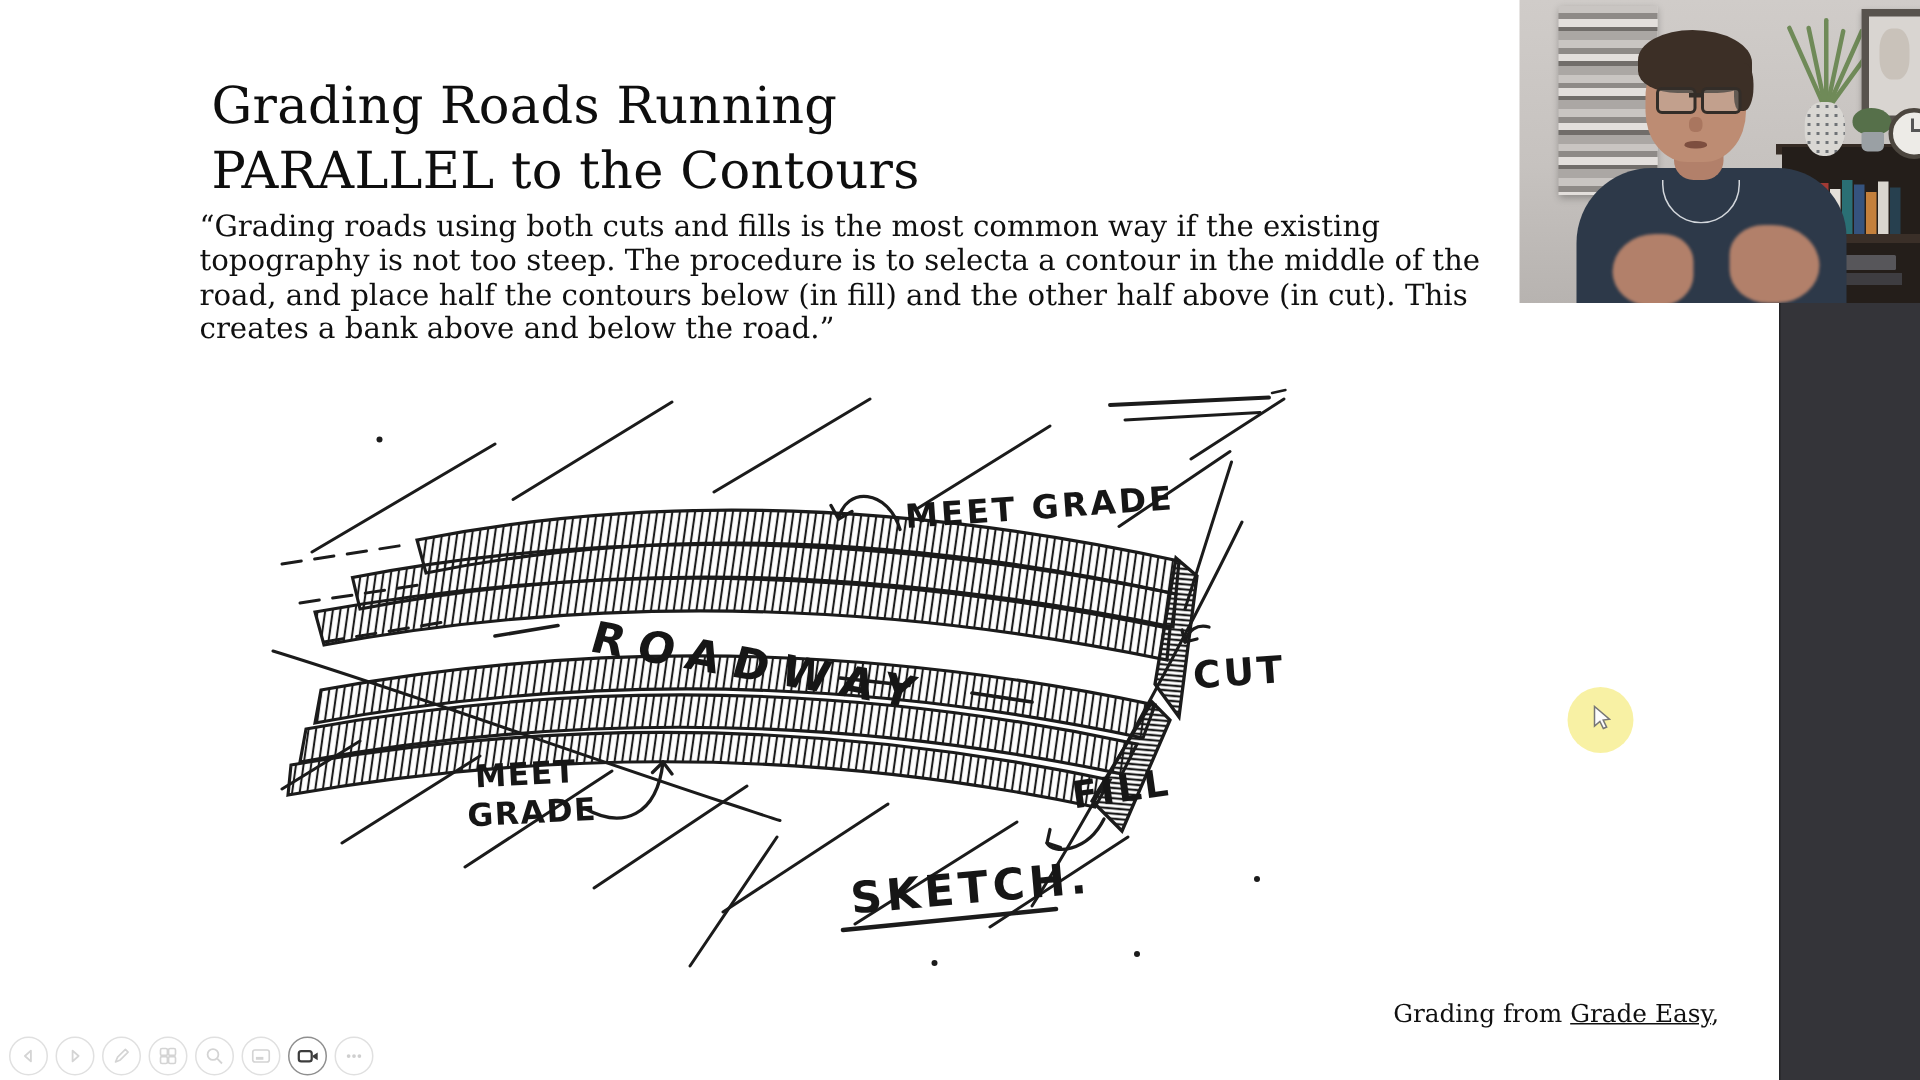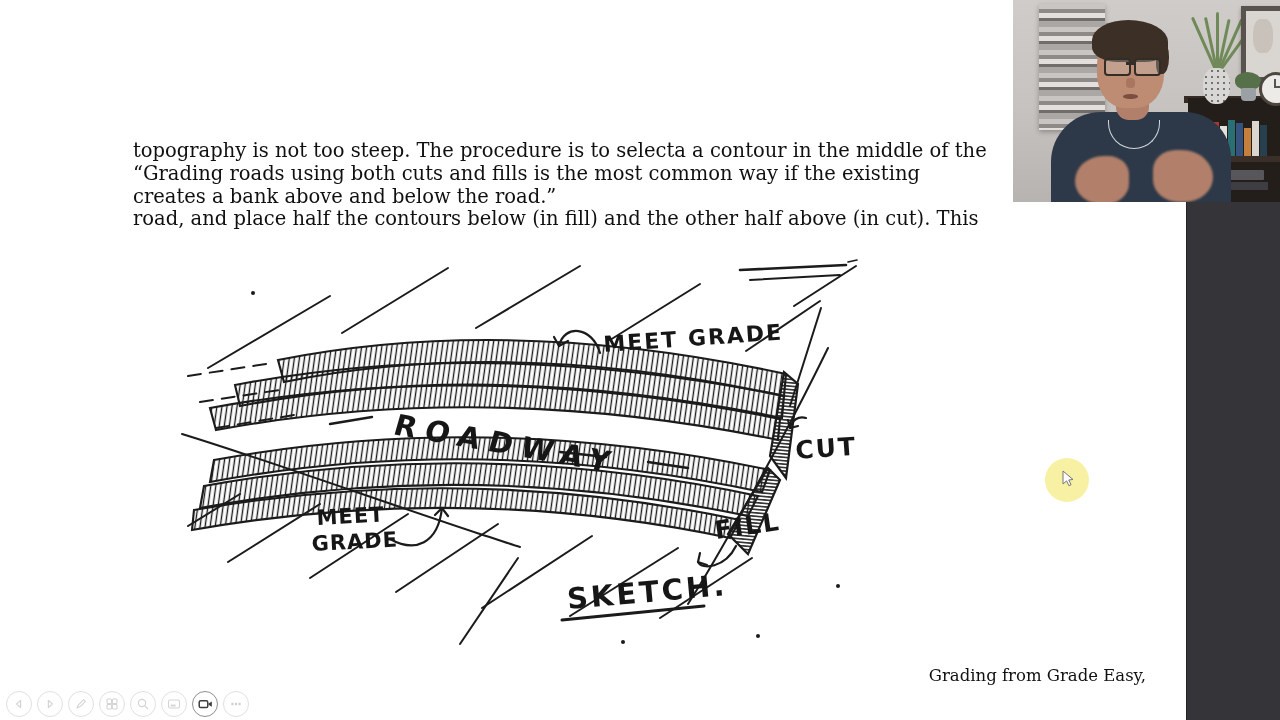--- a/index.html
+++ b/index.html
@@ -4,21 +4,21 @@
 <style>
   html,body{margin:0;padding:0;}
   body{width:1280px;height:720px;overflow:hidden;background:#fff;font-family:"DejaVu Serif",serif;}
   #stage{position:relative;width:1280px;height:720px;background:#ffffff;}
 
   
   .title{position:absolute;left:141px;top:50px;font-size:34px;line-height:43px;color:#0e0e0e;letter-spacing:.2px;}
   .quote{position:absolute;left:133px;top:140px;font-size:19.5px;line-height:22.8px;color:#101010;}
   .quote div{white-space:nowrap;}
   .attribution{position:absolute;right:134px;top:665px;text-align:right;font-size:16.5px;line-height:21.5px;color:#101010;}
-  .attribution .u{}
+  .attribution .u{text-decoration:underline;}
 
   
   .sketch{position:absolute;left:180px;top:256px;}
   .sketch text{font-family:"DejaVu Sans",sans-serif;font-weight:700;fill:#161616;}
 
   
   .webcam{position:absolute;left:1013px;top:0;width:267px;height:202px;overflow:hidden;
           background:linear-gradient(180deg,#d0ccc9 0%,#c6c2bf 55%,#b7b3b0 100%);}
   .art{position:absolute;left:26px;top:4px;width:66px;height:126px;
        background:repeating-linear-gradient(180deg,#c9c5c2 0 5px,#8e8a87 5px 9px,#e3dfdc 9px 14px,#716d6a 14px 17px,#aba7a4 17px 23px);
@@ -71,27 +71,29 @@
   .cursor-highlight{position:absolute;left:1045px;top:458px;width:44px;height:44px;border-radius:50%;
                     background:#f8f1a0;opacity:.95;}
   .cursor-highlight svg{position:absolute;left:17px;top:12px;}
 </style>
 </head>
 <body>
 
 <div id="stage">
 
   <div class="title">
+    <div>Grading Roads Running</div>
+    <div>PARALLEL to the Contours</div>
   </div>
 
   <div class="quote">
+    <div>“Grading roads using both cuts and fills is the most common way if the existing</div>
     <div>topography is not too steep. The procedure is to selecta a contour in the middle of the</div>
-    <div>“Grading roads using both cuts and fills is the most common way if the existing</div>
+    <div>road, and place half the contours below (in fill) and the other half above (in cut). This</div>
     <div>creates a bank above and below the road.”</div>
-    <div>road, and place half the contours below (in fill) and the other half above (in cut). This</div>
   </div>
 
   <svg class="sketch" width="700" height="390" viewBox="0 0 700 390">
     <defs>
       <pattern id="hatch" width="5" height="5" patternUnits="userSpaceOnUse" patternTransform="rotate(8)">
         <line x1="2.5" y1="0" x2="2.5" y2="5" stroke="#1b1b1b" stroke-width="1.4"></line>
       </pattern>
       <pattern id="hatchDense" width="3.4" height="3.4" patternUnits="userSpaceOnUse" patternTransform="rotate(95)">
         <line x1="1.7" y1="0" x2="1.7" y2="3.4" stroke="#1b1b1b" stroke-width="1.5"></line>
       </pattern>

